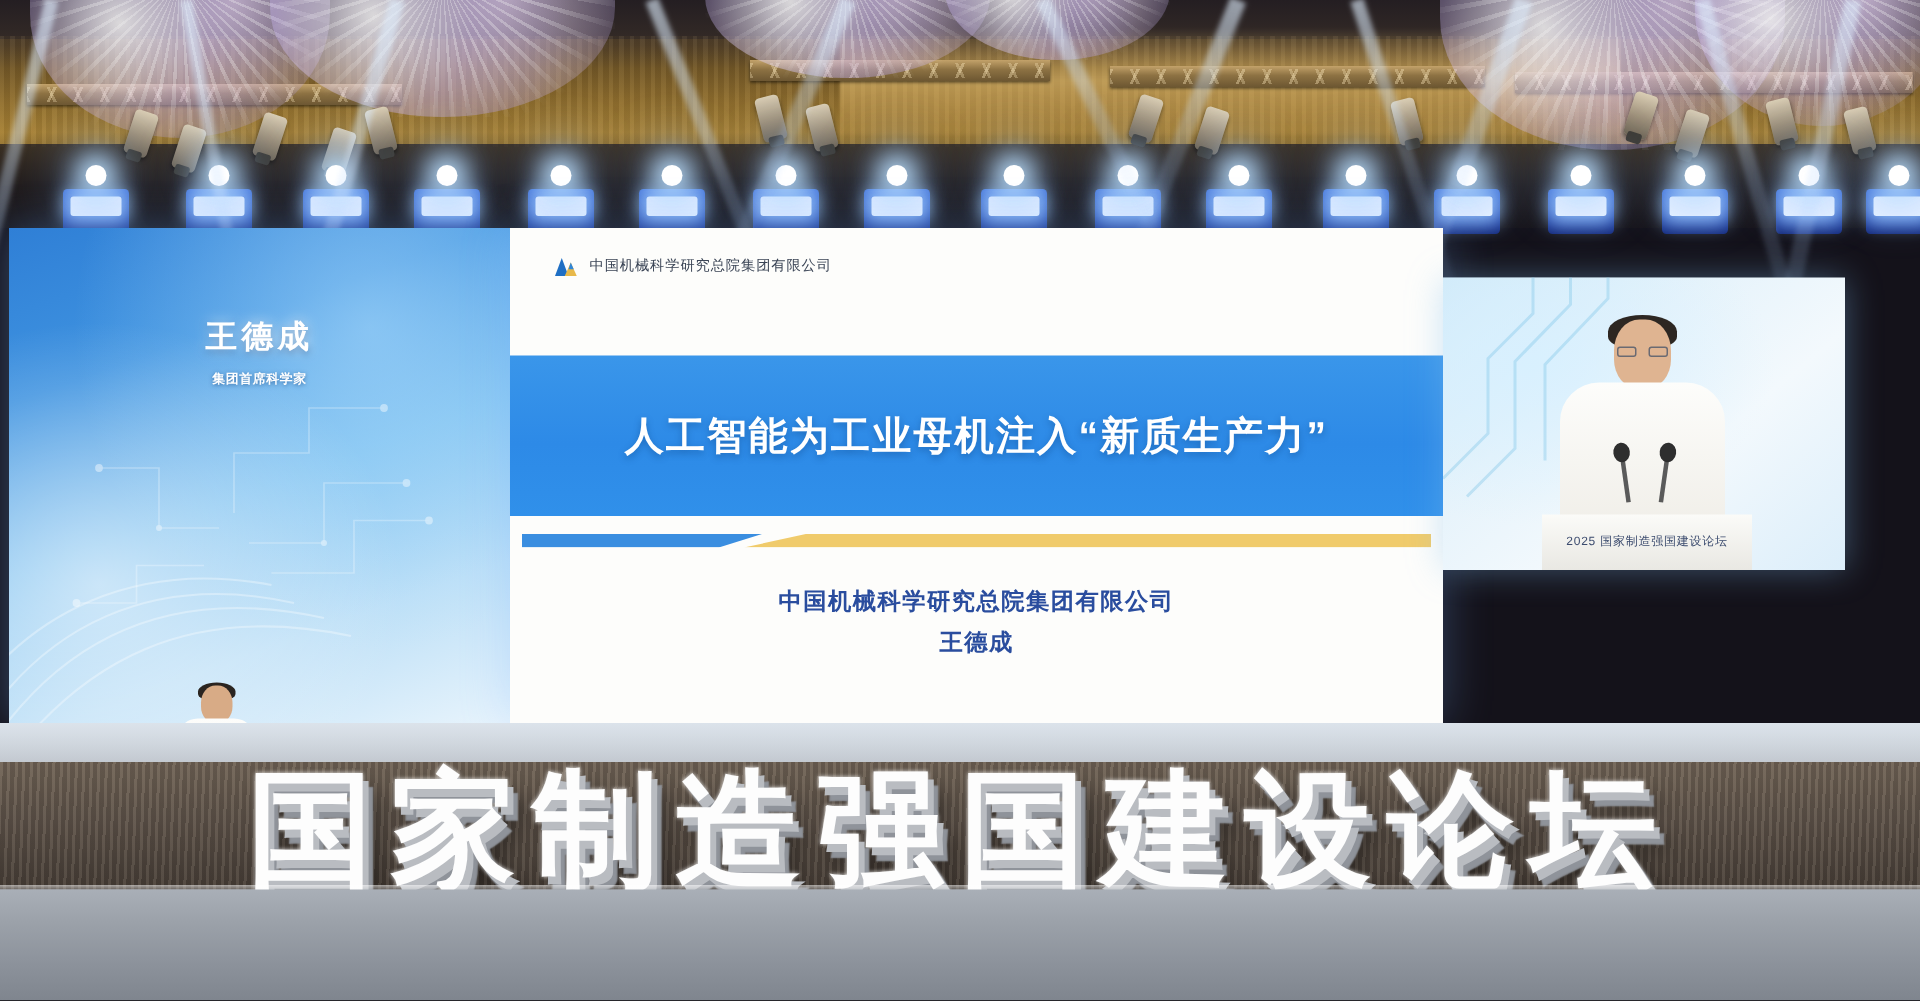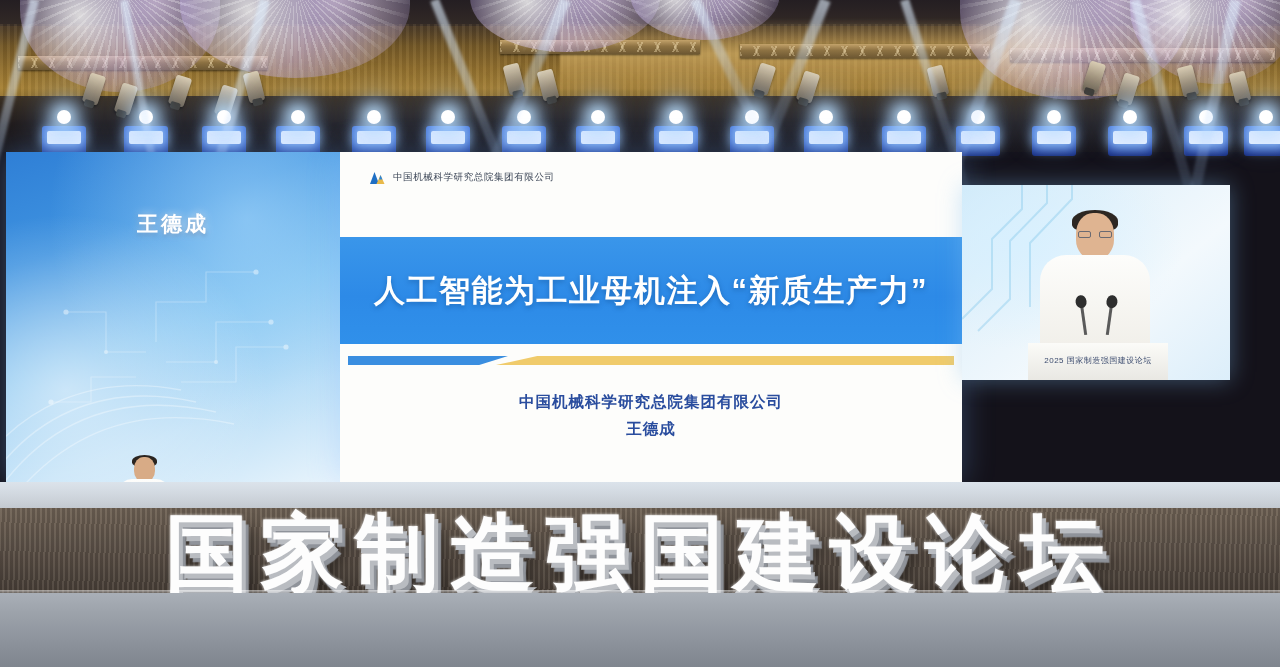--- a/index.html
+++ b/index.html
@@ -106,21 +106,21 @@
   
   .screen-main { position:absolute; left:340px; top:152px; width:622px; height:330px;
     background:#fdfdfb; box-shadow:0 0 30px rgba(120,180,255,.3); overflow:hidden; }
   .slide-logo { position:absolute; left:30px; top:18px; display:flex; align-items:center; gap:6px; }
   .logo-mark { width:17px; height:15px; }
   .logo-text { font-size:9.5px; color:#3a4455; letter-spacing:.6px; white-space:nowrap; }
   .title-band { position:absolute; left:0; top:85px; width:622px; height:107px;
     background:linear-gradient(180deg,#3a96ea 0%,#2d8ae7 55%,#3090ea 100%); }
   .title-band .main-title { position:absolute; left:0; top:0; width:622px; height:107px;
     display:flex; align-items:center; justify-content:center;
-    color:#fff; font-size:31px; font-weight:700; letter-spacing:1.5px;
+    color:#fff; font-size:26px; font-weight:700; letter-spacing:1.5px;
     text-shadow:0 2px 5px rgba(10,60,120,.4); }
   .divider { position:absolute; left:8px; top:204px; width:606px; height:9px; }
   .div-blue { position:absolute; left:0; top:0; width:160px; height:9px;
     background:#3a8ee0; clip-path:polygon(0 0,100% 0,82% 100%,0 100%); }
   .div-gold { position:absolute; left:148px; top:0; width:458px; height:9px;
     background:#f0cb6b; clip-path:polygon(9% 0,100% 0,100% 100%,0 100%); }
   .slide-sub { position:absolute; left:0; top:236px; width:622px; text-align:center;
     color:#2a4d9e; font-size:15.5px; font-weight:700; line-height:1.75; letter-spacing:1px; }
 
   
@@ -355,20 +355,21 @@
         <path d="M10 240 C60 150 140 120 230 140"></path>
         <path d="M18 250 C72 160 150 128 250 150"></path>
         <path d="M0 225 C50 140 130 112 215 128"></path>
         <path d="M30 258 C88 175 162 140 268 162"></path>
       </g>
     </svg>
 
     <div class="bio">
       <div class="bio-name">王德成</div>
       <div class="bio-lines">
+        <div>集团首席科学家</div>
       </div>
     </div>
 
     <div class="person-left">
       <div class="p-hair"></div>
       <div class="p-head"></div>
       <div class="p-body"></div>
     </div>
 
   </div>

